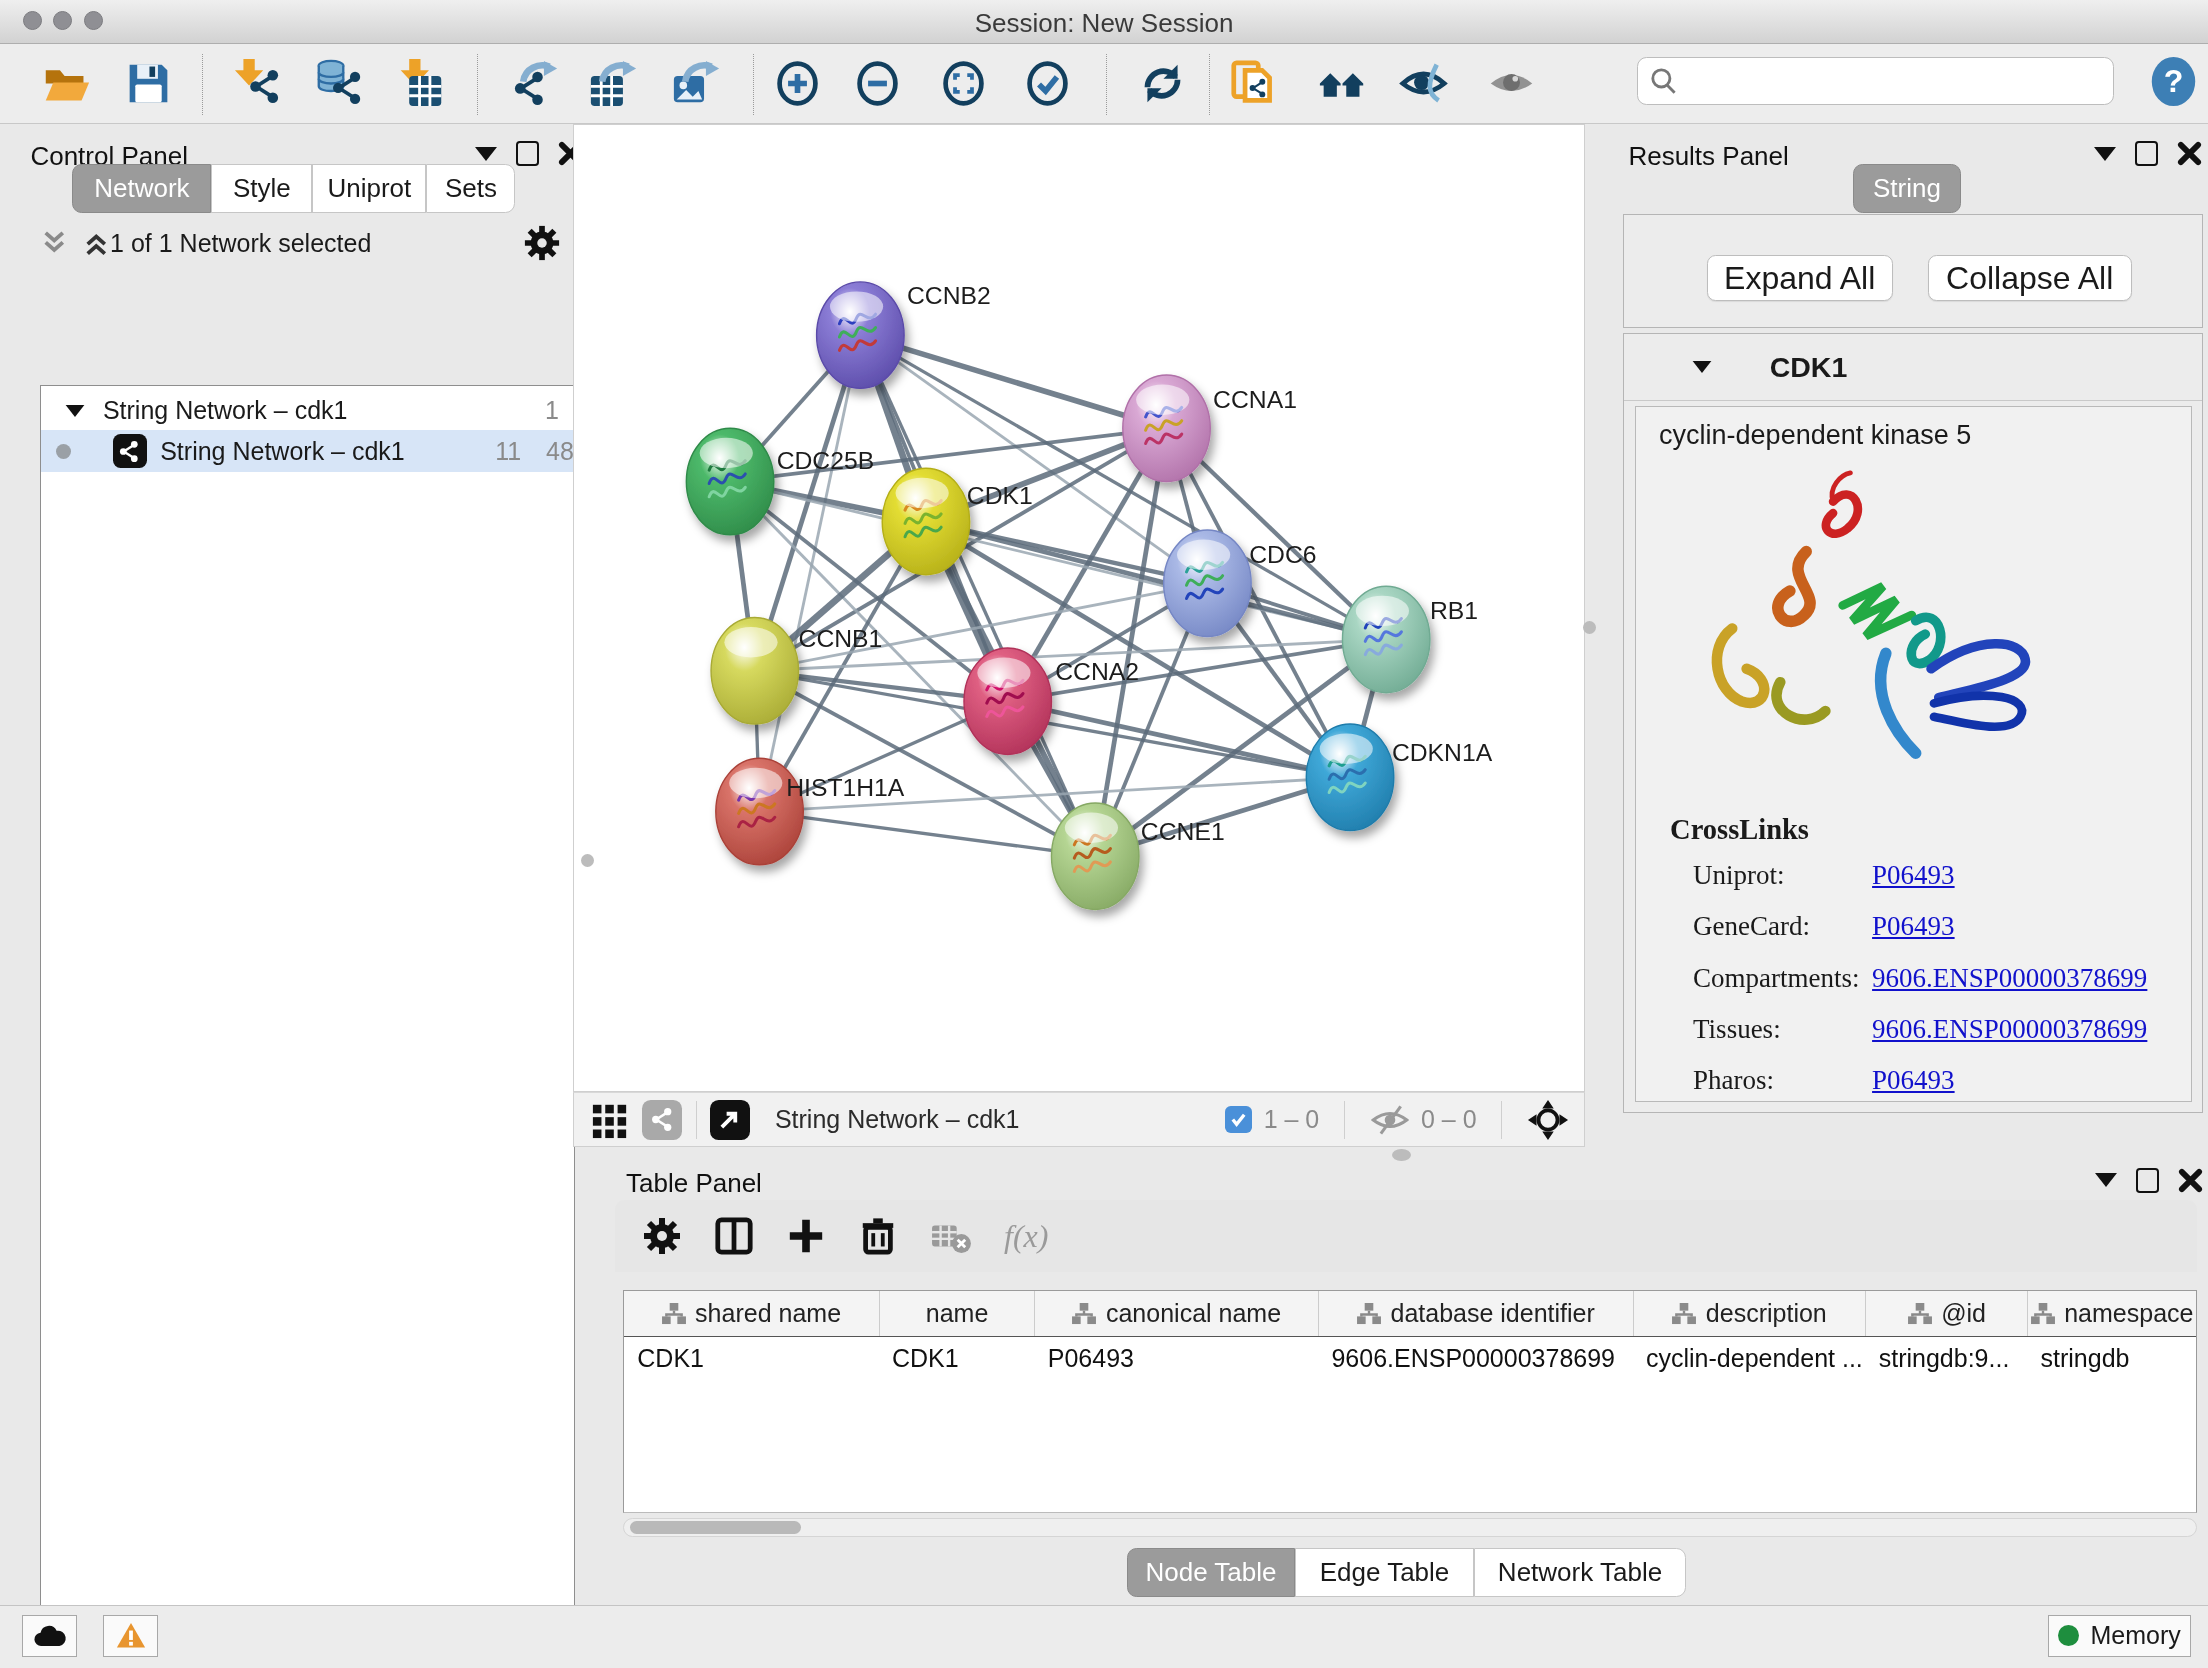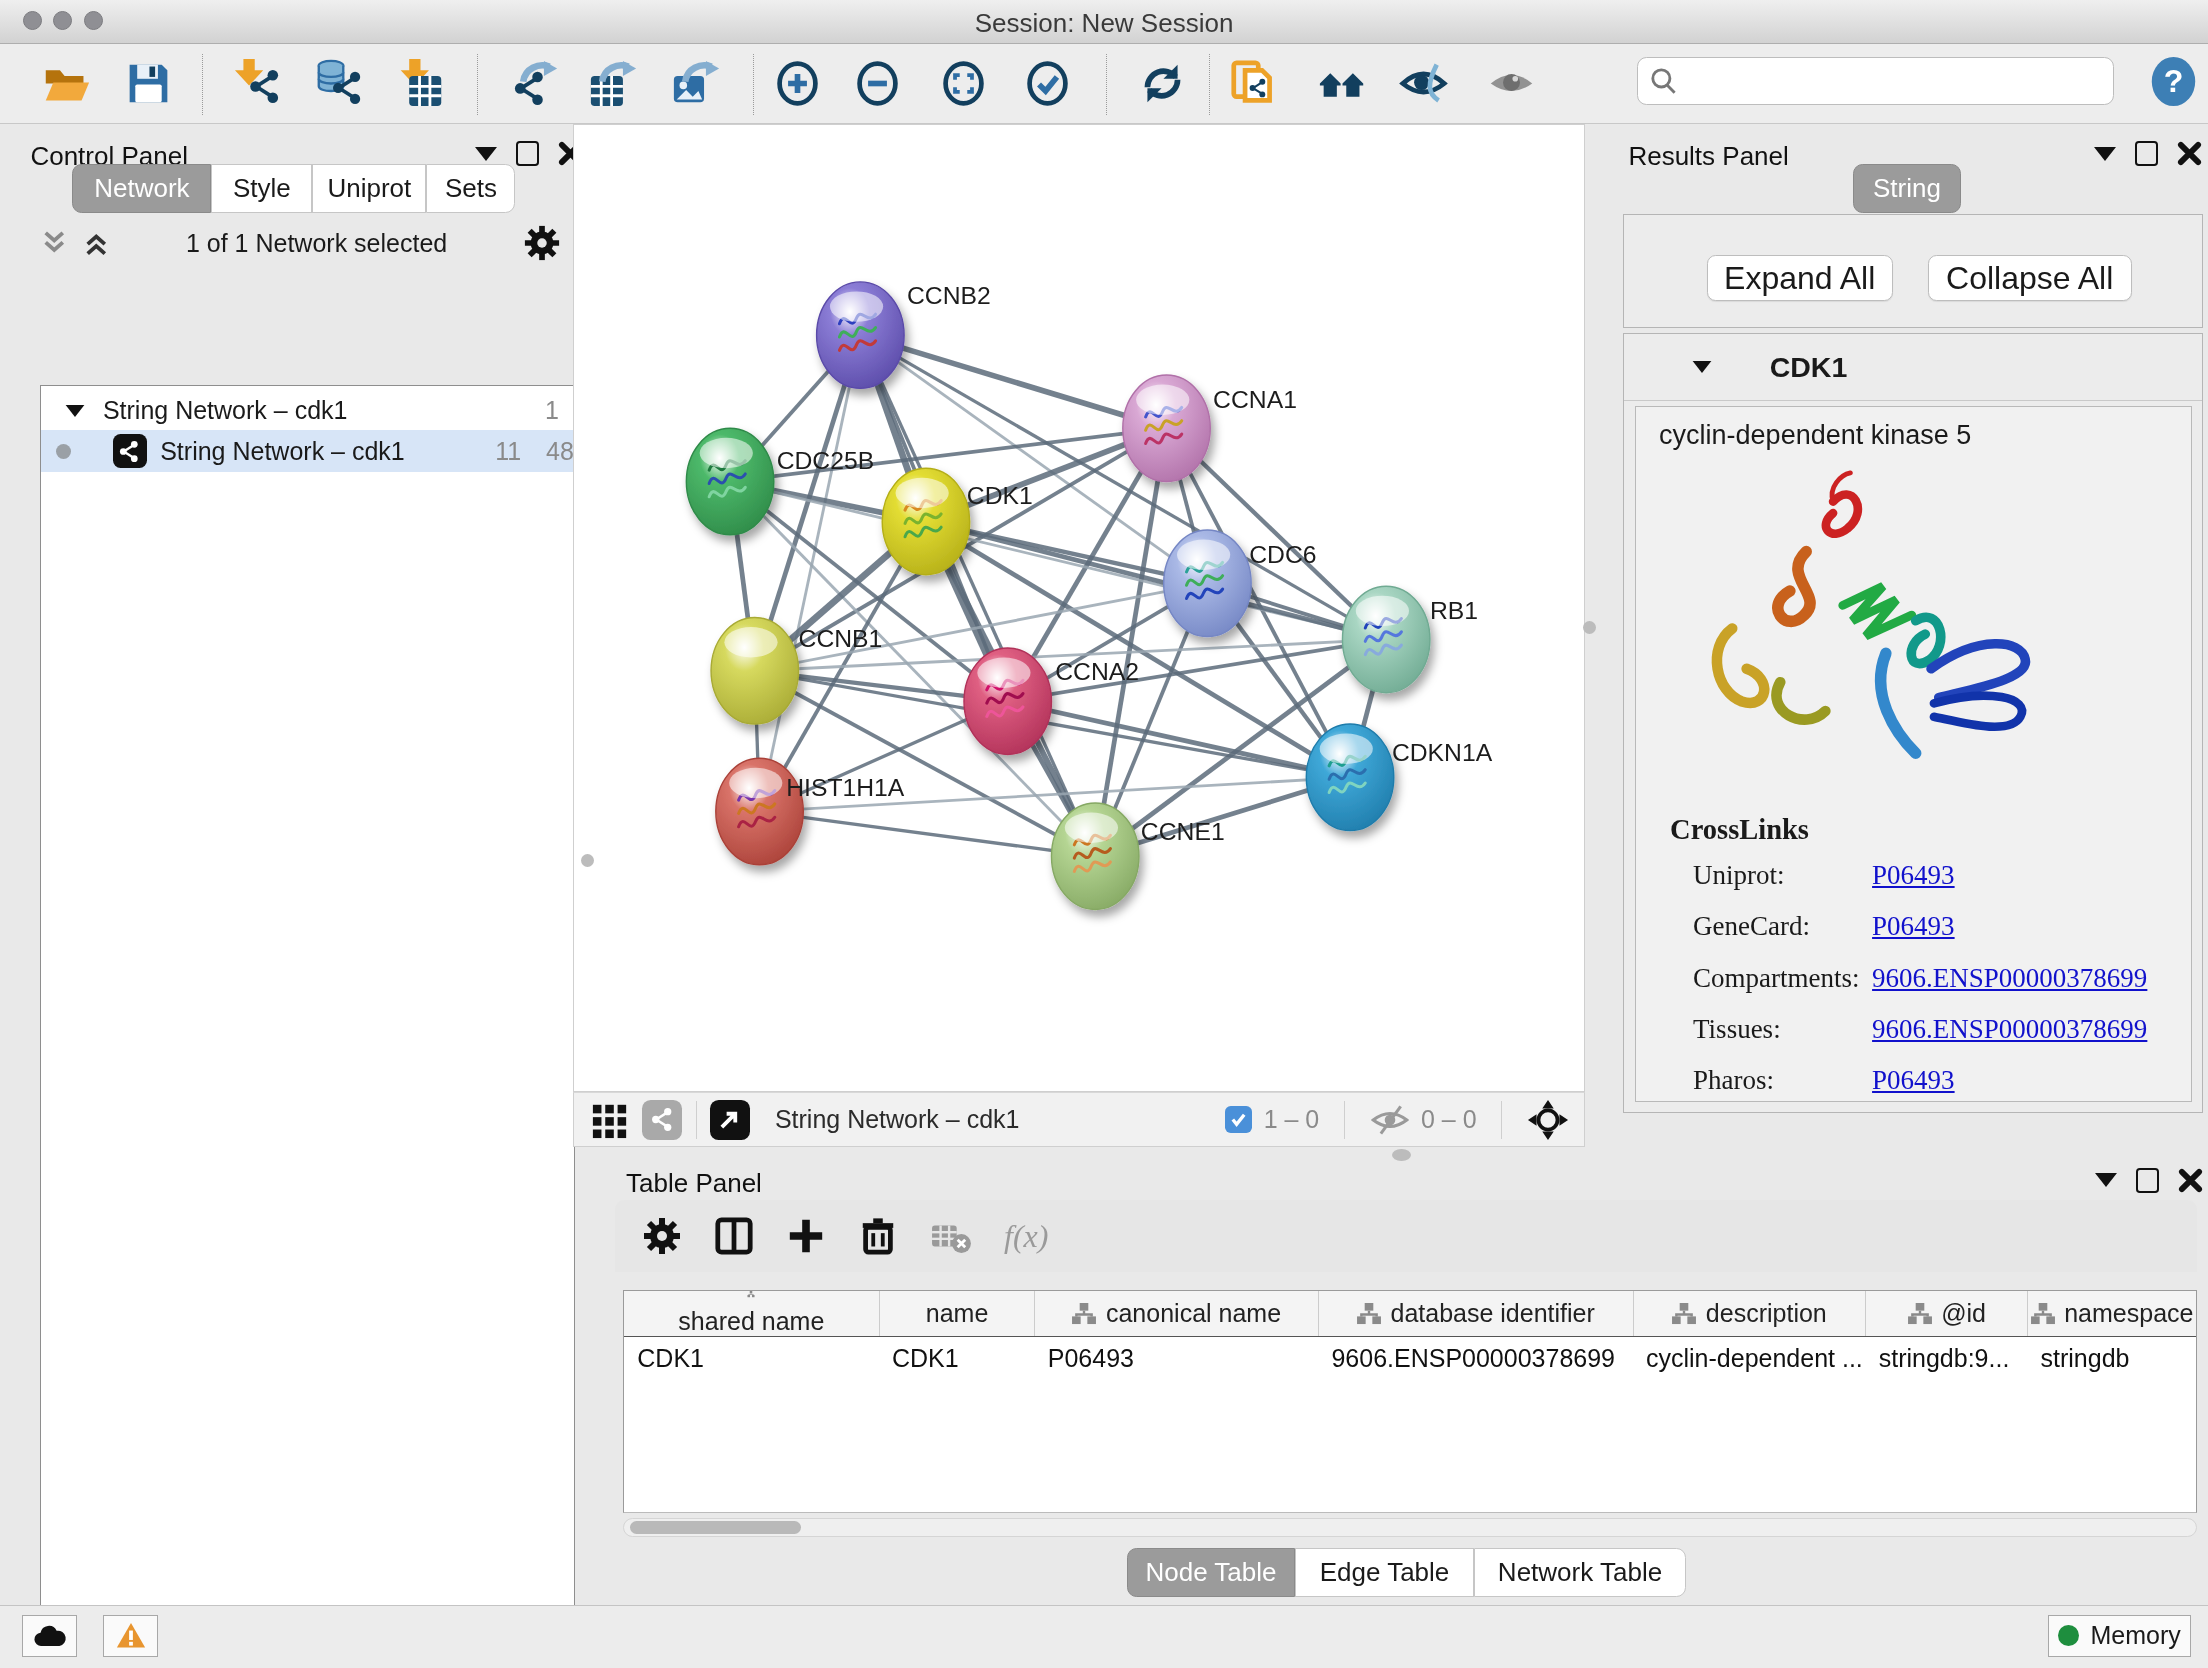--- a/index.html
+++ b/index.html
@@ -46,21 +46,21 @@
   .btn { background:#fff; border:1px solid #bdbdbd; border-radius:8.6px; display:flex; align-items:center; justify-content:center;
       font-size:32px; cursor:pointer; box-shadow:0 1px 1px rgba(0,0,0,.08);margin-left:11px; }
   .serif { font-family:"Liberation Serif", serif; }
   .xlink { color:#1111cc; text-decoration:underline; cursor:pointer; }
   .xlrow { position:absolute; left:0; width:100%; height:51px; }
   
   .tptoolbar { left:615px; top:1200px; width:1582px; height:72px; background:#e6e6e6; border-radius:9.5px 9.5px 0 0; display:flex; align-items:center; gap:32px; padding-left:27px; }
   .tptable { left:623px; top:1290px; width:1574px; height:223px; background:#fff; border:1.9px solid #9a9a9a; border-bottom:1px solid #bbb; overflow:hidden; }
   .thead { display:flex; height:46px; background:#f4f4f4; border-bottom:1.9px solid #555; }
   .th { display:flex; align-items:center; justify-content:center; gap:9.5px; font-size:25px; border-left:1px solid #ccc; color:#222; }
-  .th:first-child { border-left:none;flex-direction:column; }
+  .th:first-child { border-left:none; }
   .trow { display:flex; height:42px; align-items:center; }
   .td { font-size:25px; padding-left:13.3px; color:#111; white-space:nowrap; overflow:hidden; }
   .hscroll { left:623px; top:1518px; width:1574px; height:19px; background:#efefef; border:1px solid #d5d5d5; border-radius:9.5px; }
   .hthumb { left:5.7px; top:1.9px; width:171px; height:13.3px; background:#b9b9b9; border-radius:7.6px; }
   
   .statusbar { left:0; top:1605px; width:2208px; height:63px; background:#ececec; border-top:1px solid #c4c4c4;padding-left:21px; }
   .sbtn { top:8.6px; height:42px; background:#fafafa; border:1.9px solid #a8a8a8; display:flex; align-items:center; justify-content:center; cursor:pointer; }
   .handle { background:#bcbcbc; border-radius:50%; }
   .chk { width:27px; height:27px; background:#4a90d9; border-radius:5.7px; display:flex; align-items:center; justify-content:center; }
 </style>
@@ -268,21 +268,21 @@
       <div class="tab last" style="width: 89px;">Sets</div>
     </div>
 
   <div class="abs" style="left:17px; top:99px; width:546px; height:40px; display:flex; align-items:center">
     <svg width="28.5" height="28.5" viewBox="0 0 30 30" style="margin-left:11.4px">
       <path d="M6,4 l9,8 9,-8 M6,14 l9,8 9,-8" stroke="#8a8a8a" stroke-width="4" fill="none"></path>
     </svg>
     <svg width="28.5" height="28.5" viewBox="0 0 30 30" style="margin-left:13.3px">
       <path d="M6,26 l9,-8 9,8 M6,16 l9,-8 9,8" stroke="#333" stroke-width="4" fill="none"></path>
     </svg>
-    <div style="flex:1; text-align:center">1 of 1 Network selected</div>
+    <div style="flex:1; text-align:left">1 of 1 Network selected</div>
     <svg width="38" height="38" viewBox="0 0 40 40" style="margin-right:13.3px">
       <use href="#gearGlyph"></use>
     </svg>
   </div>
 
   <div class="abs treebox">
     <div class="treerow" style="top:3.8px">
       <div class="tri-down" style="margin-left:23px; transform:scale(0.85)"></div>
       <div style="margin-left:17px">String Network – cdk1</div>
       <div class="graynum" style="margin-left:auto; margin-right:15px">1</div>

